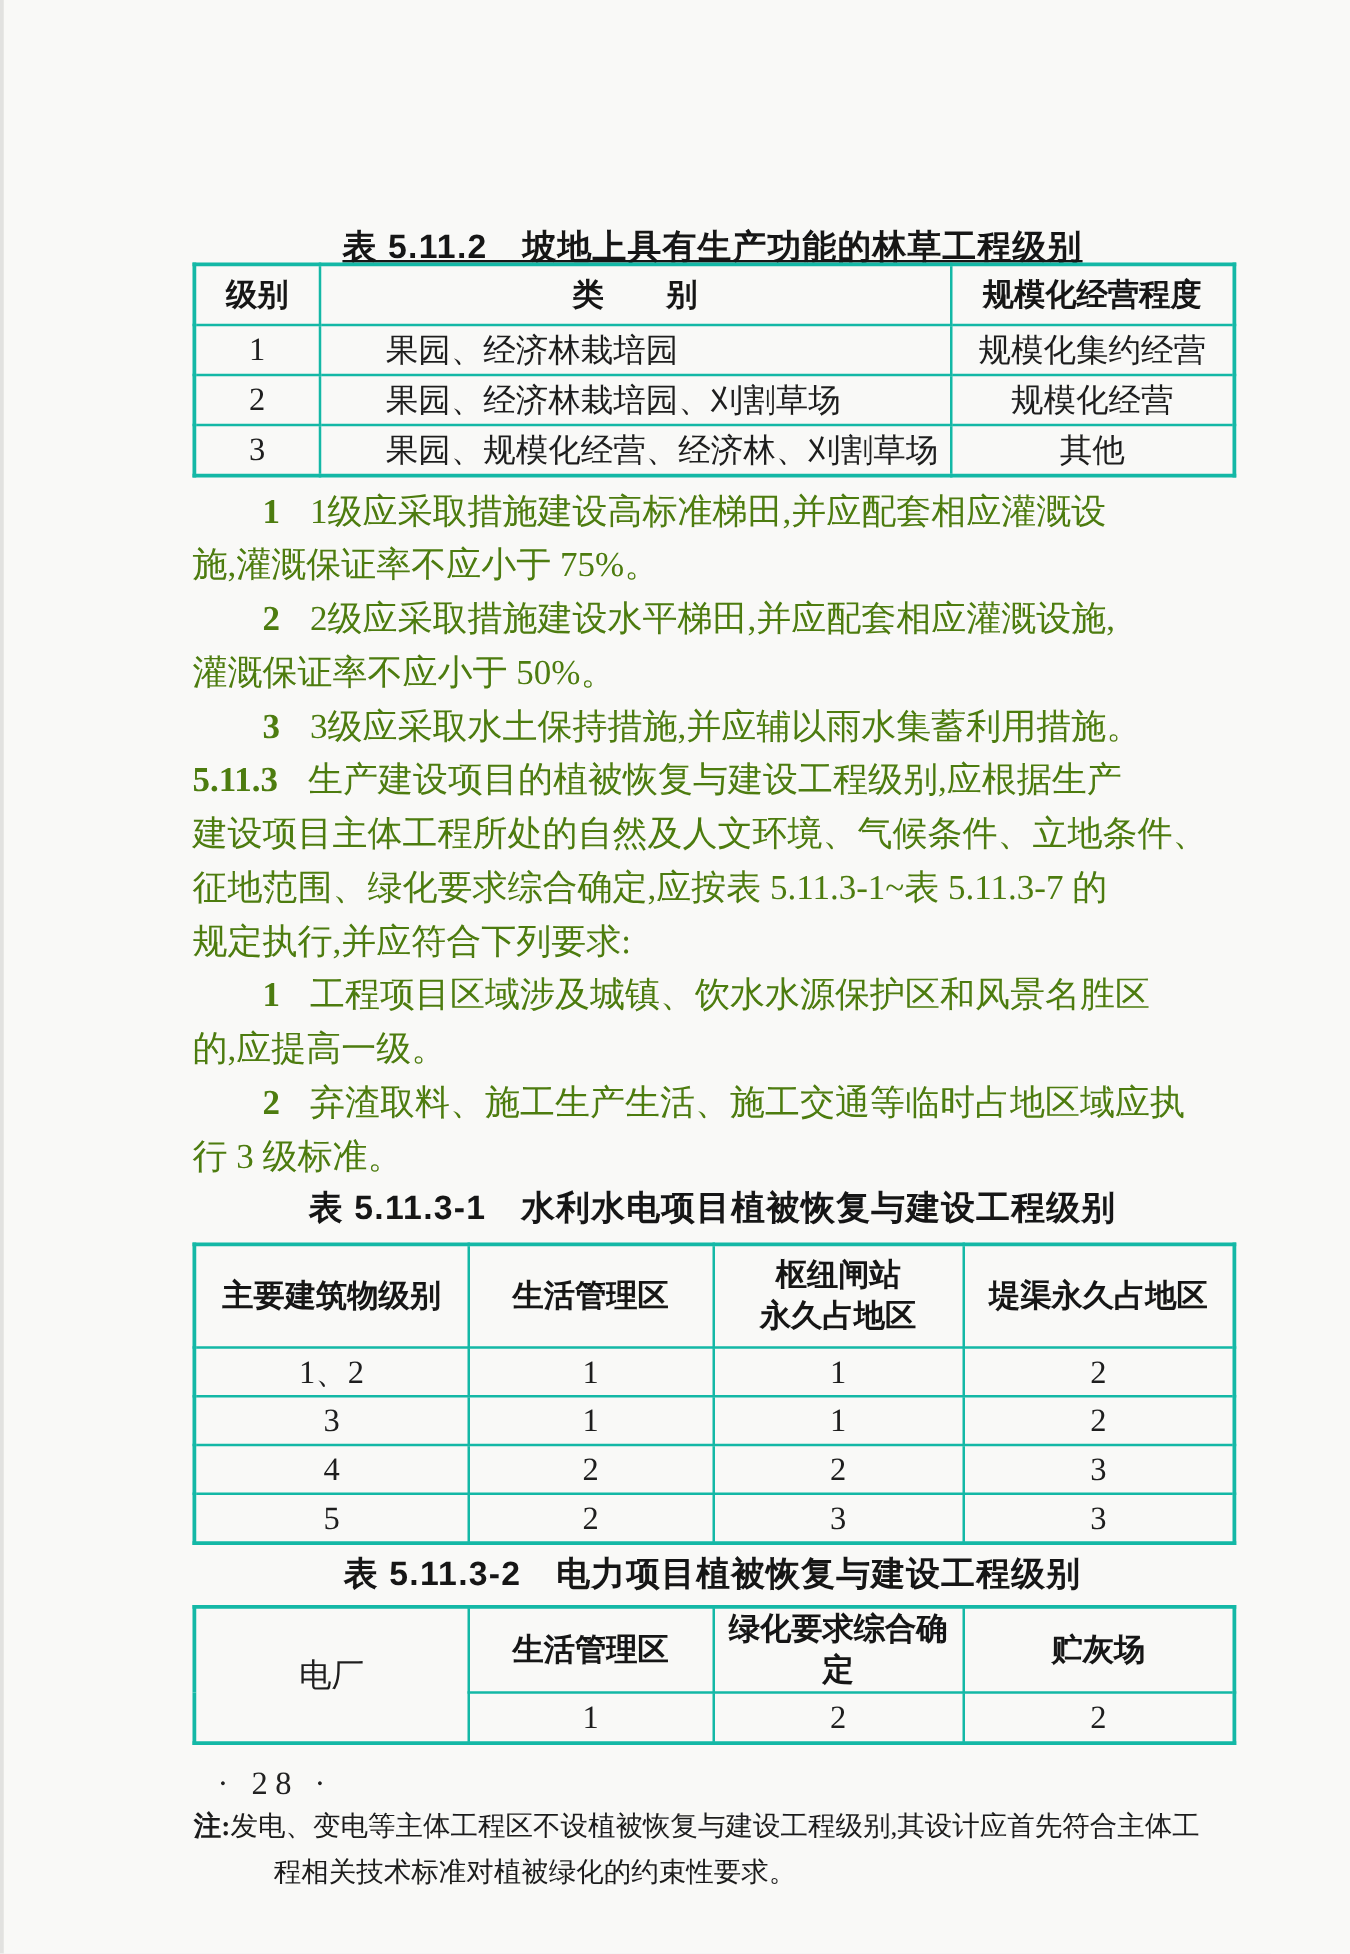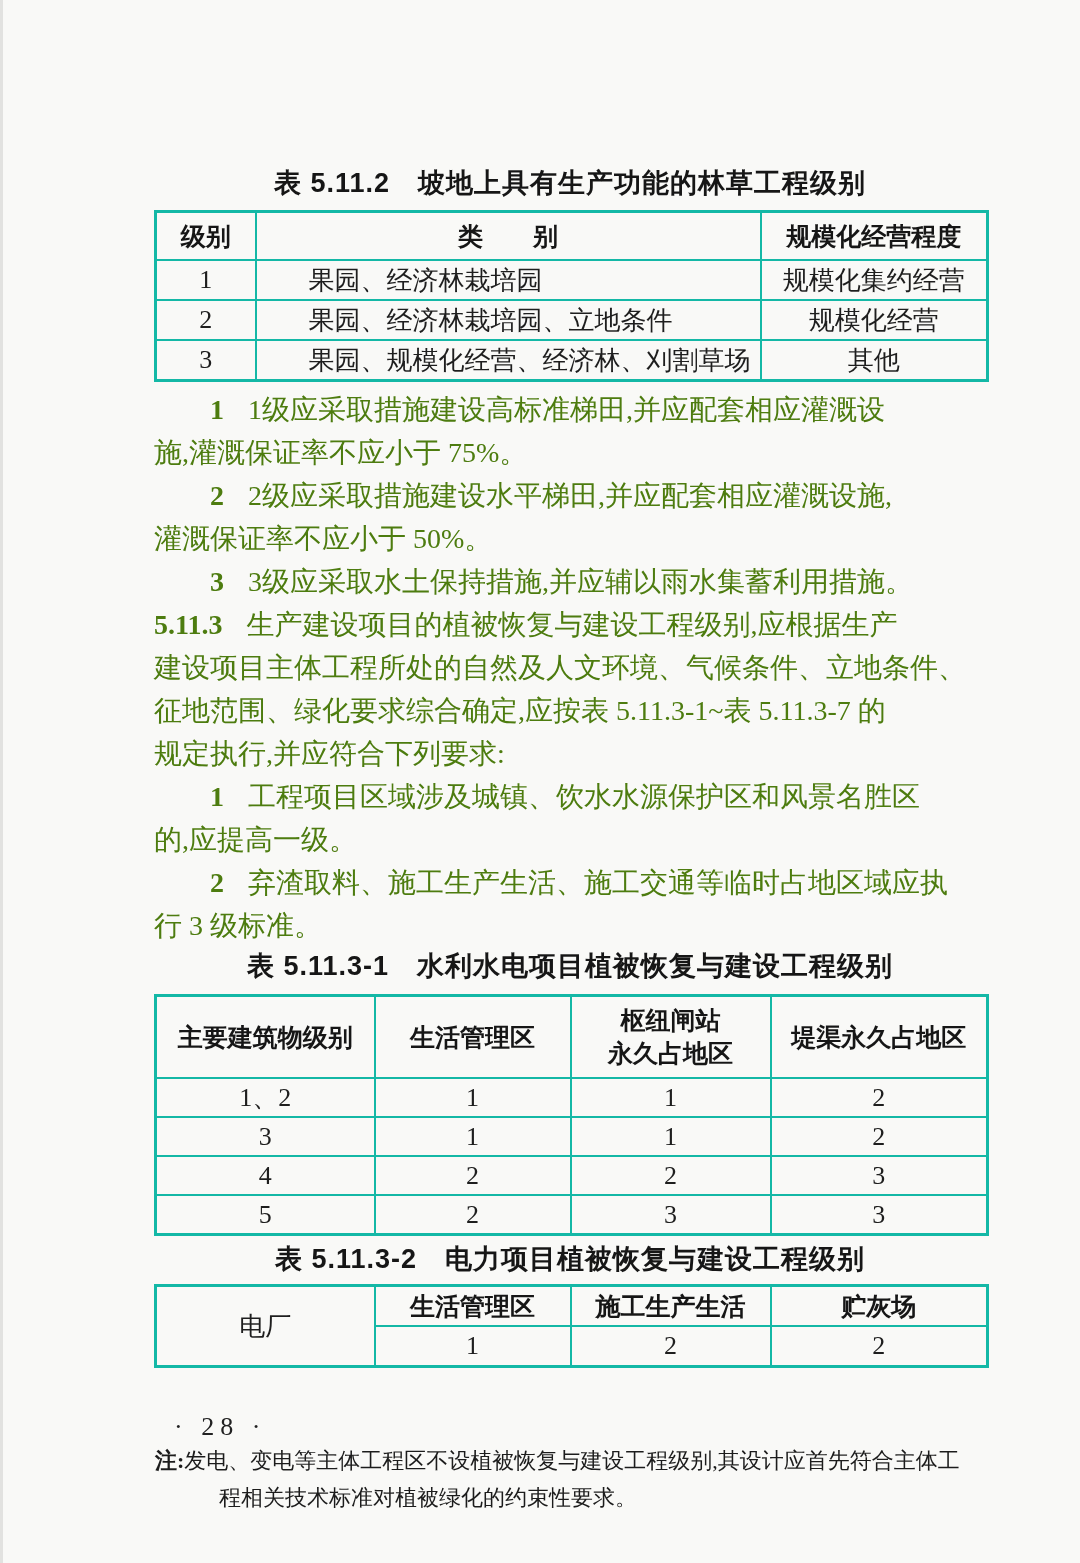--- a/index.html
+++ b/index.html
@@ -58,41 +58,41 @@
     position:absolute;left:174px;top:1412px;
     font-size:26px;letter-spacing:6px;color:#222;
   }
 </style>
 </head>
 <body>
 
 <div class="page">
   <div class="edge-line"></div>
 
-  <h3 class="tbl-title" style="top:166px;">表 5.11.2　坡地上具有生产功能的林草工程级别</h3>
+  <h3 class="tbl-title" style="top:180px;text-decoration:underline;">表 5.11.2　坡地上具有生产功能的林草工程级别</h3>
   <table class="tbl" id="t1" style="top:210px;">
     <colgroup>
         <col style="width:100px">
         <col style="width:505px">
         <col style="width:227px">
       </colgroup>
     <tbody>
         <tr>
       <th>级别</th>
       <th>类　　别</th>
       <th>规模化经营程度</th>
     </tr>
     <tr>
       <td>1</td>
       <td class="cat">果园、经济林栽培园</td>
       <td>规模化集约经营</td>
     </tr>
     <tr>
       <td>2</td>
-      <td class="cat">果园、经济林栽培园、立地条件</td>
+      <td class="cat">果园、经济林栽培园、刈割草场</td>
       <td>规模化经营</td>
     </tr>
     <tr>
       <td>3</td>
       <td class="cat">果园、规模化经营、经济林、刈割草场</td>
       <td>其他</td>
     </tr>
   </tbody>
     </table>
 
@@ -160,21 +160,21 @@
     <colgroup>
         <col style="width:219px">
         <col style="width:196px">
         <col style="width:200px">
         <col style="width:217px">
       </colgroup>
     <tbody>
         <tr>
       <td class="plant" rowspan="2">电厂</td>
       <th>生活管理区</th>
-      <th>施工生产生活</th>
+      <th>绿化要求综合确定</th>
       <th>贮灰场</th>
     </tr>
     <tr>
       <td>1</td>
       <td>2</td>
       <td>2</td>
     </tr>
   </tbody>
     </table>
 

